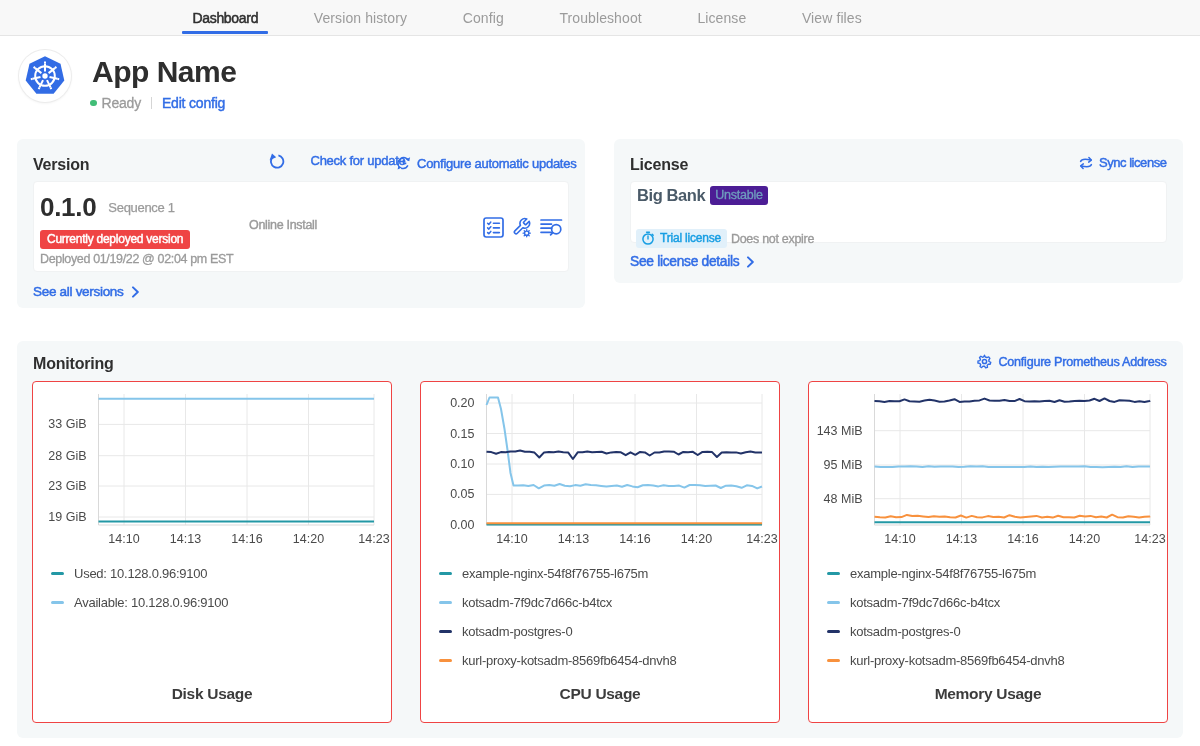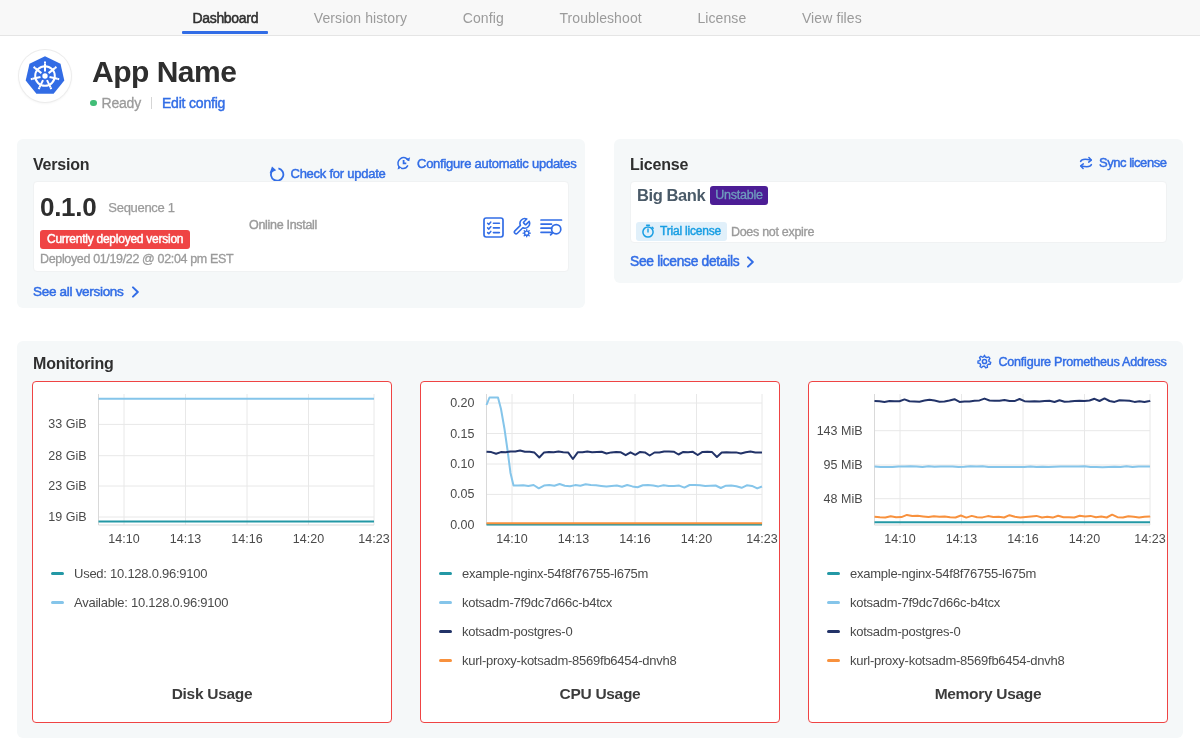--- a/index.html
+++ b/index.html
@@ -78,21 +78,21 @@
 <h1 class="appname">App Name</h1>
 <div class="statusrow">
     <span class="dot"></span>
     <span class="ready">Ready</span>
     <span class="vdiv"></span>
     <a class="blue" style="font-size:14px;">Edit config</a>
   </div>
 
 <div class="card" id="vcard"></div>
 <div class="cardtitle" id="t_version" style="left:33px; top:156px;">Version</div>
-<div class="hlink" id="l_check" style="left:268.5px; top:165px;">
+<div class="hlink" id="l_check" style="left:268.5px; top:152px;gap:20px;">
     <svg width="16" height="17" viewBox="0 0 16 17">
       <path d="M9.4 3.4 A6.2 6.2 0 1 1 3.3 5.6" fill="none" stroke="#326de6" stroke-width="1.8"></path>
       <path d="M0.6 8.2 L3.0 1.6 L7.2 5.2 Z" fill="#326de6" stroke="none"></path>
     </svg>
     <span>Check for update</span>
   </div>
 <div class="hlink" id="l_auto" style="left:396px; top:155px;">
     <svg width="15" height="16" viewBox="0 0 15 16">
       <path d="M3.2 11.9 A5.7 5.7 0 1 1 12.7 5.7" fill="none" stroke="#326de6" stroke-width="1.5"></path>
       <path d="M14.1 2.3 L13.2 6.2 L9.8 4.4 Z" fill="#326de6"></path>
@@ -157,21 +157,21 @@
     <svg width="14" height="14" viewBox="0 0 14 14">
       <path d="M1.6 5.4 C2.4 3.0 6.2 2.7 11.9 4.0" fill="none" stroke="#326de6" stroke-width="1.5" stroke-linecap="round"></path>
       <path d="M9.9 1.6 L12.3 4.1 L9.7 6.1" fill="none" stroke="#326de6" stroke-width="1.5" stroke-linecap="round" stroke-linejoin="round"></path>
       <path d="M12.4 8.6 C11.6 11.0 7.8 11.3 2.1 10.0" fill="none" stroke="#326de6" stroke-width="1.5" stroke-linecap="round"></path>
       <path d="M4.1 12.4 L1.7 9.9 L4.3 7.9" fill="none" stroke="#326de6" stroke-width="1.5" stroke-linecap="round" stroke-linejoin="round"></path>
     </svg>
     <span>Sync license</span>
   </div>
 <div class="panel" style="left:630px; top:181px; width:537px; height:62px;"></div>
 <div style="position:absolute; left:637px; top:186px;"><span class="bigbank">Big Bank</span><span class="pill-unstable">Unstable</span></div>
-<div style="position:absolute; left:636px; top:222px; display:flex; align-items:center;">
+<div style="position:absolute; left:636px; top:229px; display:flex; align-items:center;">
     <span class="pill-trial"><svg width="14" height="14" viewBox="0 0 14 14">
         <circle cx="7" cy="8" r="5.1" fill="none" stroke="#189ee3" stroke-width="1.5"></circle>
         <line x1="7" y1="8" x2="7" y2="4.9" stroke="#189ee3" stroke-width="1.4" stroke-linecap="round"></line>
         <line x1="5.6" y1="1.2" x2="8.4" y2="1.2" stroke="#189ee3" stroke-width="1.5" stroke-linecap="round"></line>
         <line x1="11.2" y1="3.2" x2="12.2" y2="4.2" stroke="#189ee3" stroke-width="1.4" stroke-linecap="round"></line>
       </svg>Trial license</span>
     <span class="noexpire">Does not expire</span>
   </div>
 <div class="seeall" id="seelic" style="left:630px; top:254px; font-size:13.8px;">See license details <svg width="9" height="12" viewBox="0 0 9 12">
       <path d="M2 1.4 L6.8 6.0 L2 10.6" fill="none" stroke="#326de6" stroke-width="2.0" stroke-linecap="round" stroke-linejoin="round"></path>

